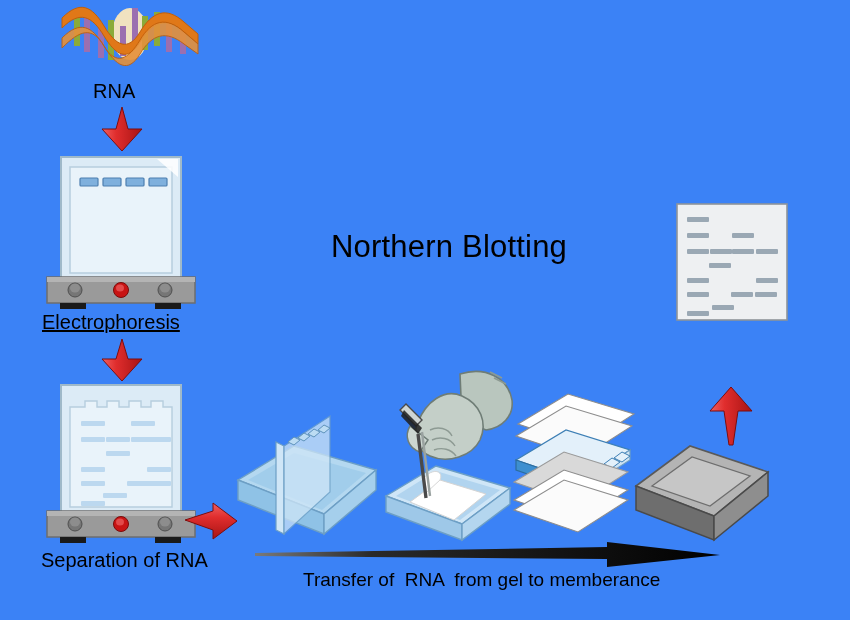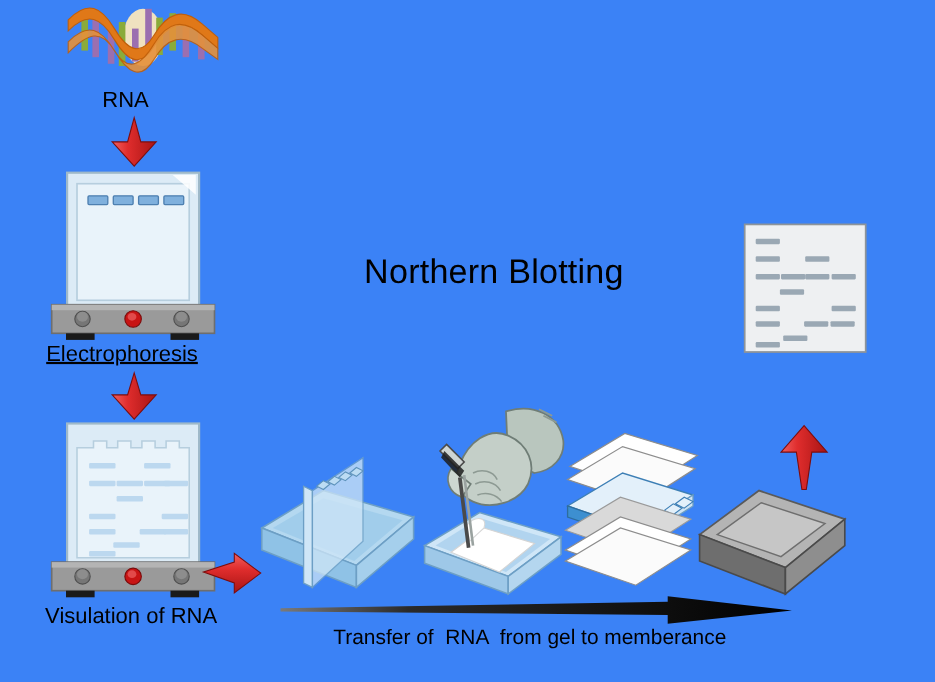--- a/index.html
+++ b/index.html
@@ -173,21 +173,21 @@
       <ellipse cx="30" cy="139" rx="5" ry="4.5" fill="#8d8d8d"></ellipse>
       <ellipse cx="76" cy="141" rx="7.5" ry="7.5" fill="#c81414" stroke="#7a0b0b" stroke-width="1"></ellipse>
       <ellipse cx="75" cy="139" rx="4" ry="3.5" fill="#e24a4a"></ellipse>
       <ellipse cx="120" cy="141" rx="7" ry="7" fill="#767676" stroke="#4f4f4f" stroke-width="1"></ellipse>
       <ellipse cx="120" cy="139" rx="5" ry="4.5" fill="#8d8d8d"></ellipse>
       <rect x="15" y="154" width="26" height="6" fill="#1a1a1a"></rect>
       <rect x="110" y="154" width="26" height="6" fill="#1a1a1a"></rect>
     </svg>
   </div>
 
-  <div class="abs label" id="label-separation" style="left:41px; top:549px;">Visulation of RNA</div>
+  <div class="abs label" id="label-separation" style="left:41px; top:549px;">Separation of RNA</div>
 
   <div class="abs" style="left:183px; top:500px; width:56px; height:42px;">
     <svg width="56" height="42" viewBox="0 0 56 42">
       <defs>
         <linearGradient id="rrg" x1="0" y1="0" x2="0" y2="1">
           <stop offset="0%" stop-color="#f06060"></stop>
           <stop offset="40%" stop-color="#e02d2d"></stop>
           <stop offset="100%" stop-color="#a81414"></stop>
         </linearGradient>
       </defs>

